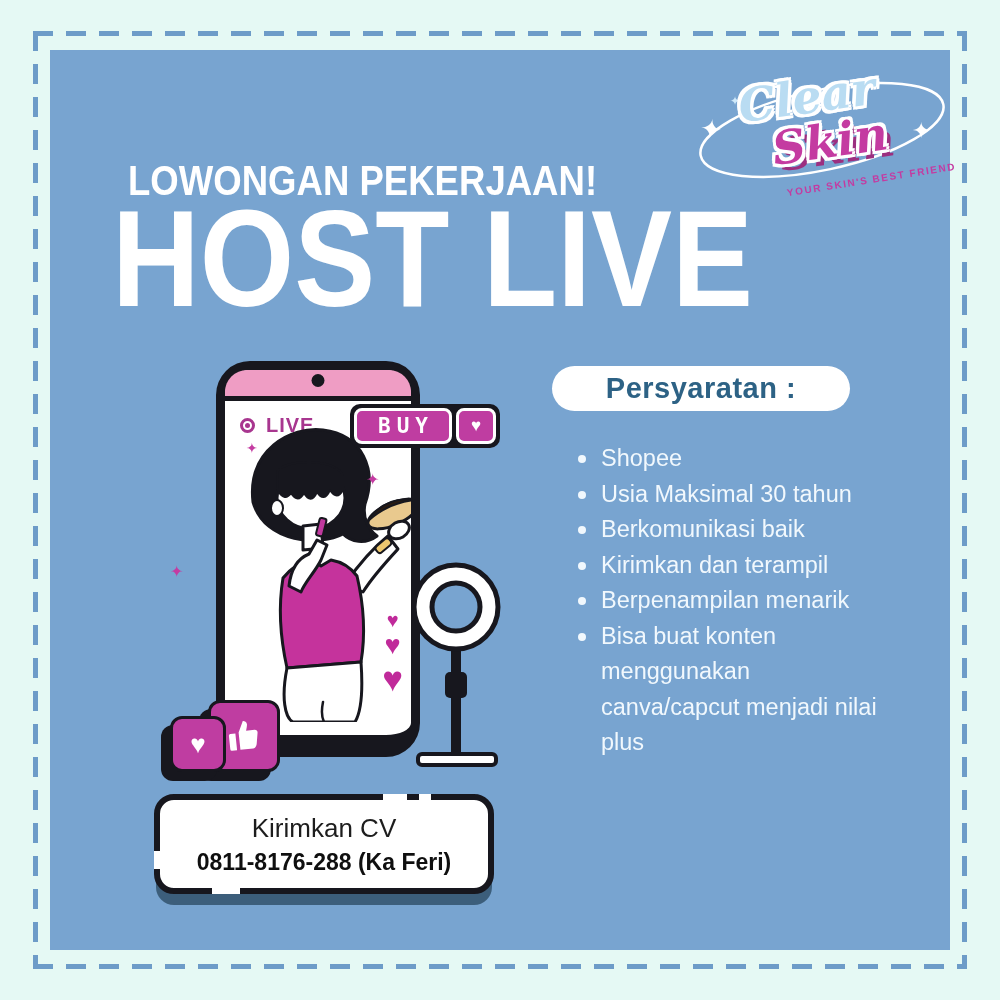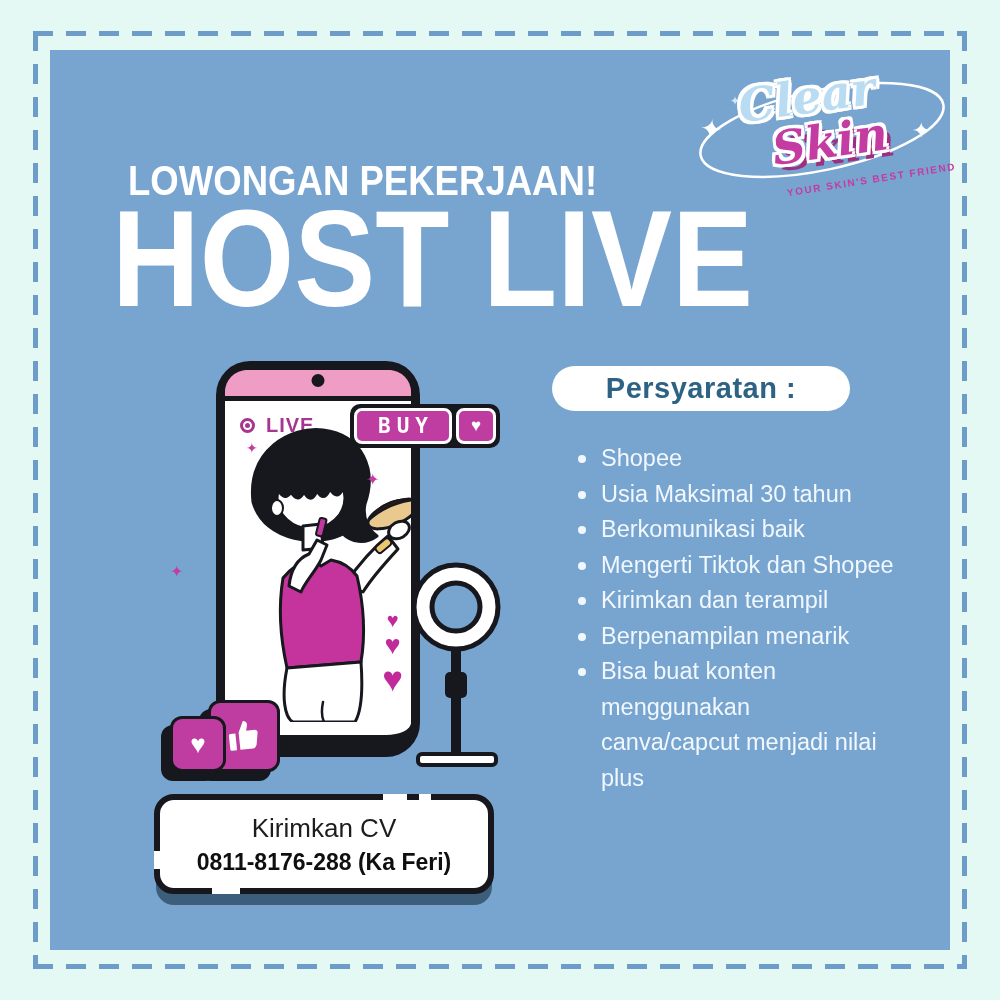--- a/index.html
+++ b/index.html
@@ -189,21 +189,20 @@
     <circle cx="50" cy="47" r="24" fill="none" stroke="#17171e" stroke-width="5"></circle>
   </svg>
 
   <div class="req-pill">
     <span>Persyaratan :</span>
   </div>
   <ul class="req-list">
     <li>Shopee</li>
     <li>Usia Maksimal 30 tahun</li>
     <li>Berkomunikasi baik</li>
-    <li>Mengerti Tiktok dan Shopee</li>
     <li>Kirimkan dan terampil</li>
     <li>Berpenampilan menarik</li>
     <li>Bisa buat konten
 menggunakan
 canva/capcut menjadi nilai
 plus</li>
   </ul>
 
   <div class="contact">
     <div class="gap g1"></div>

